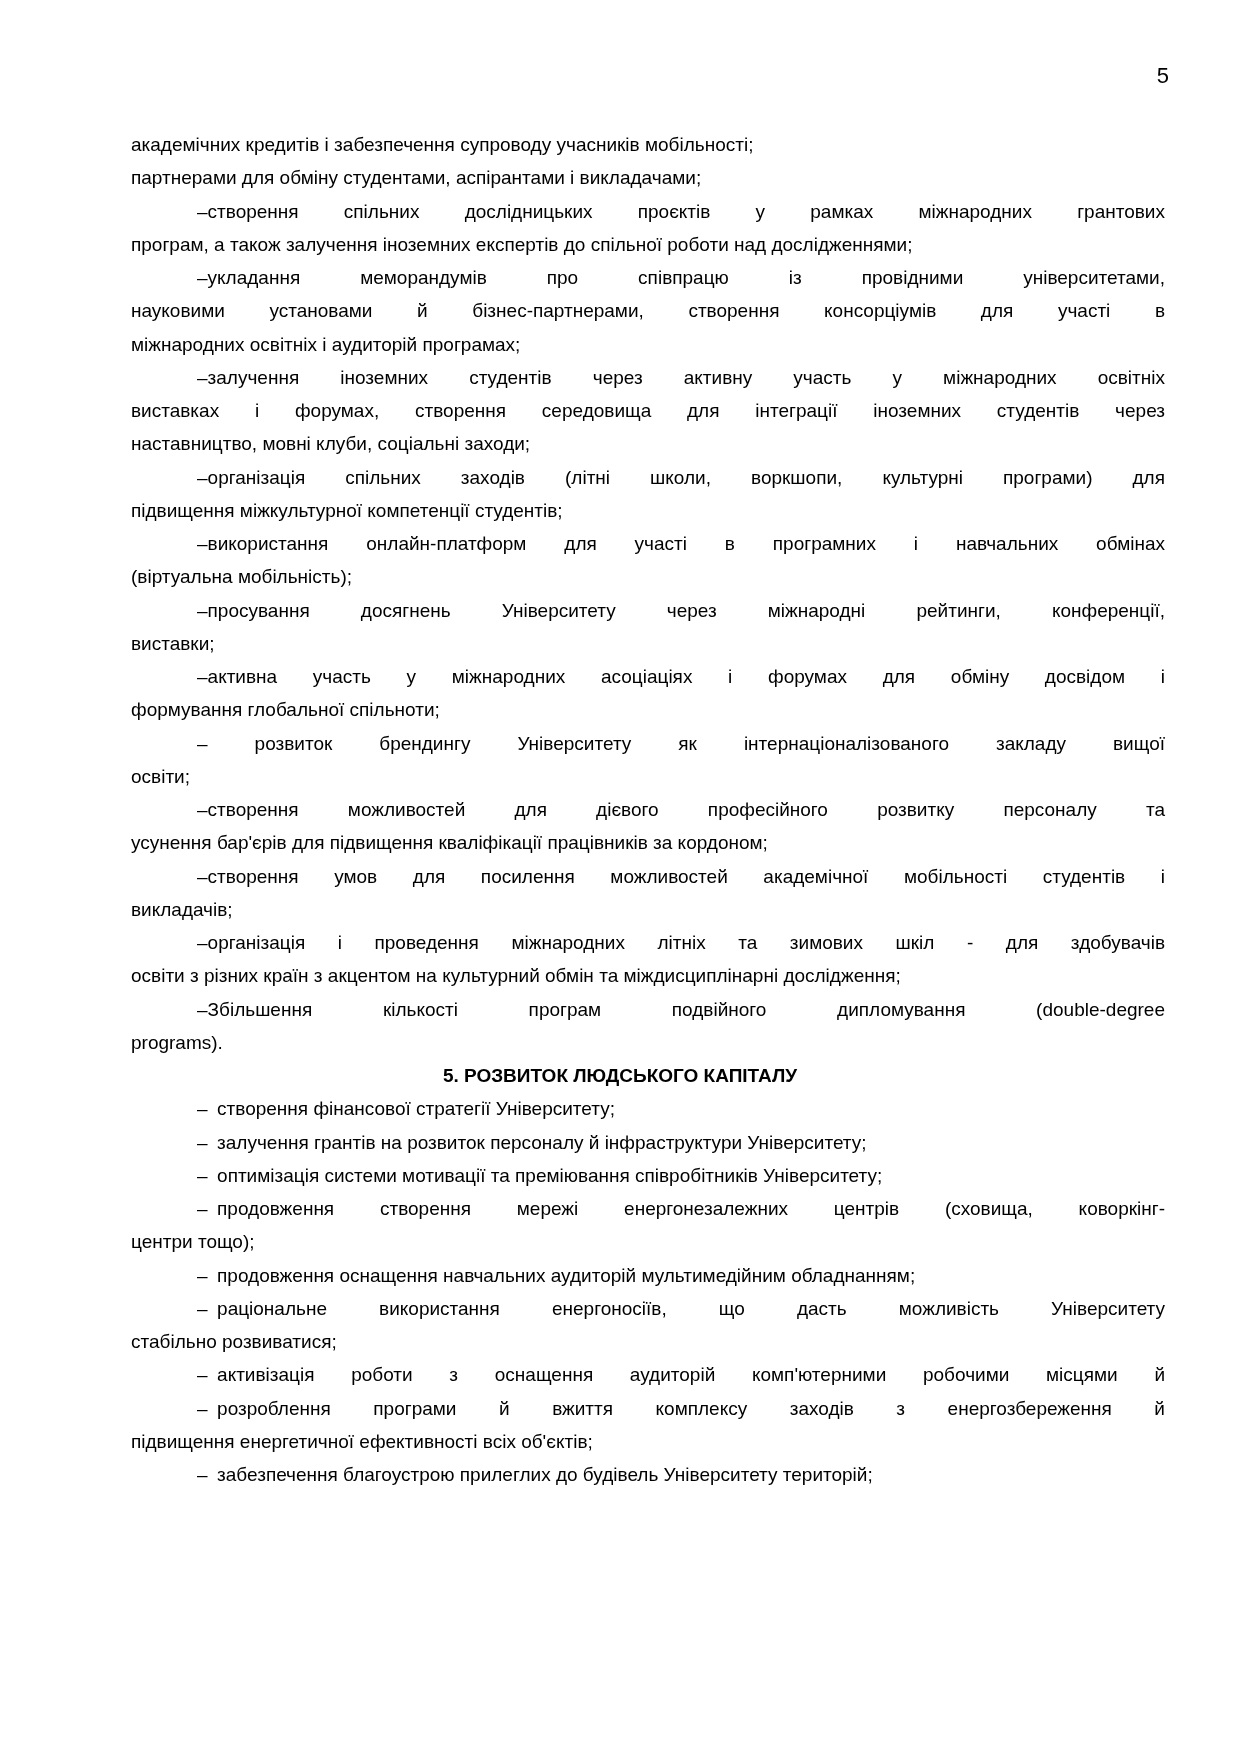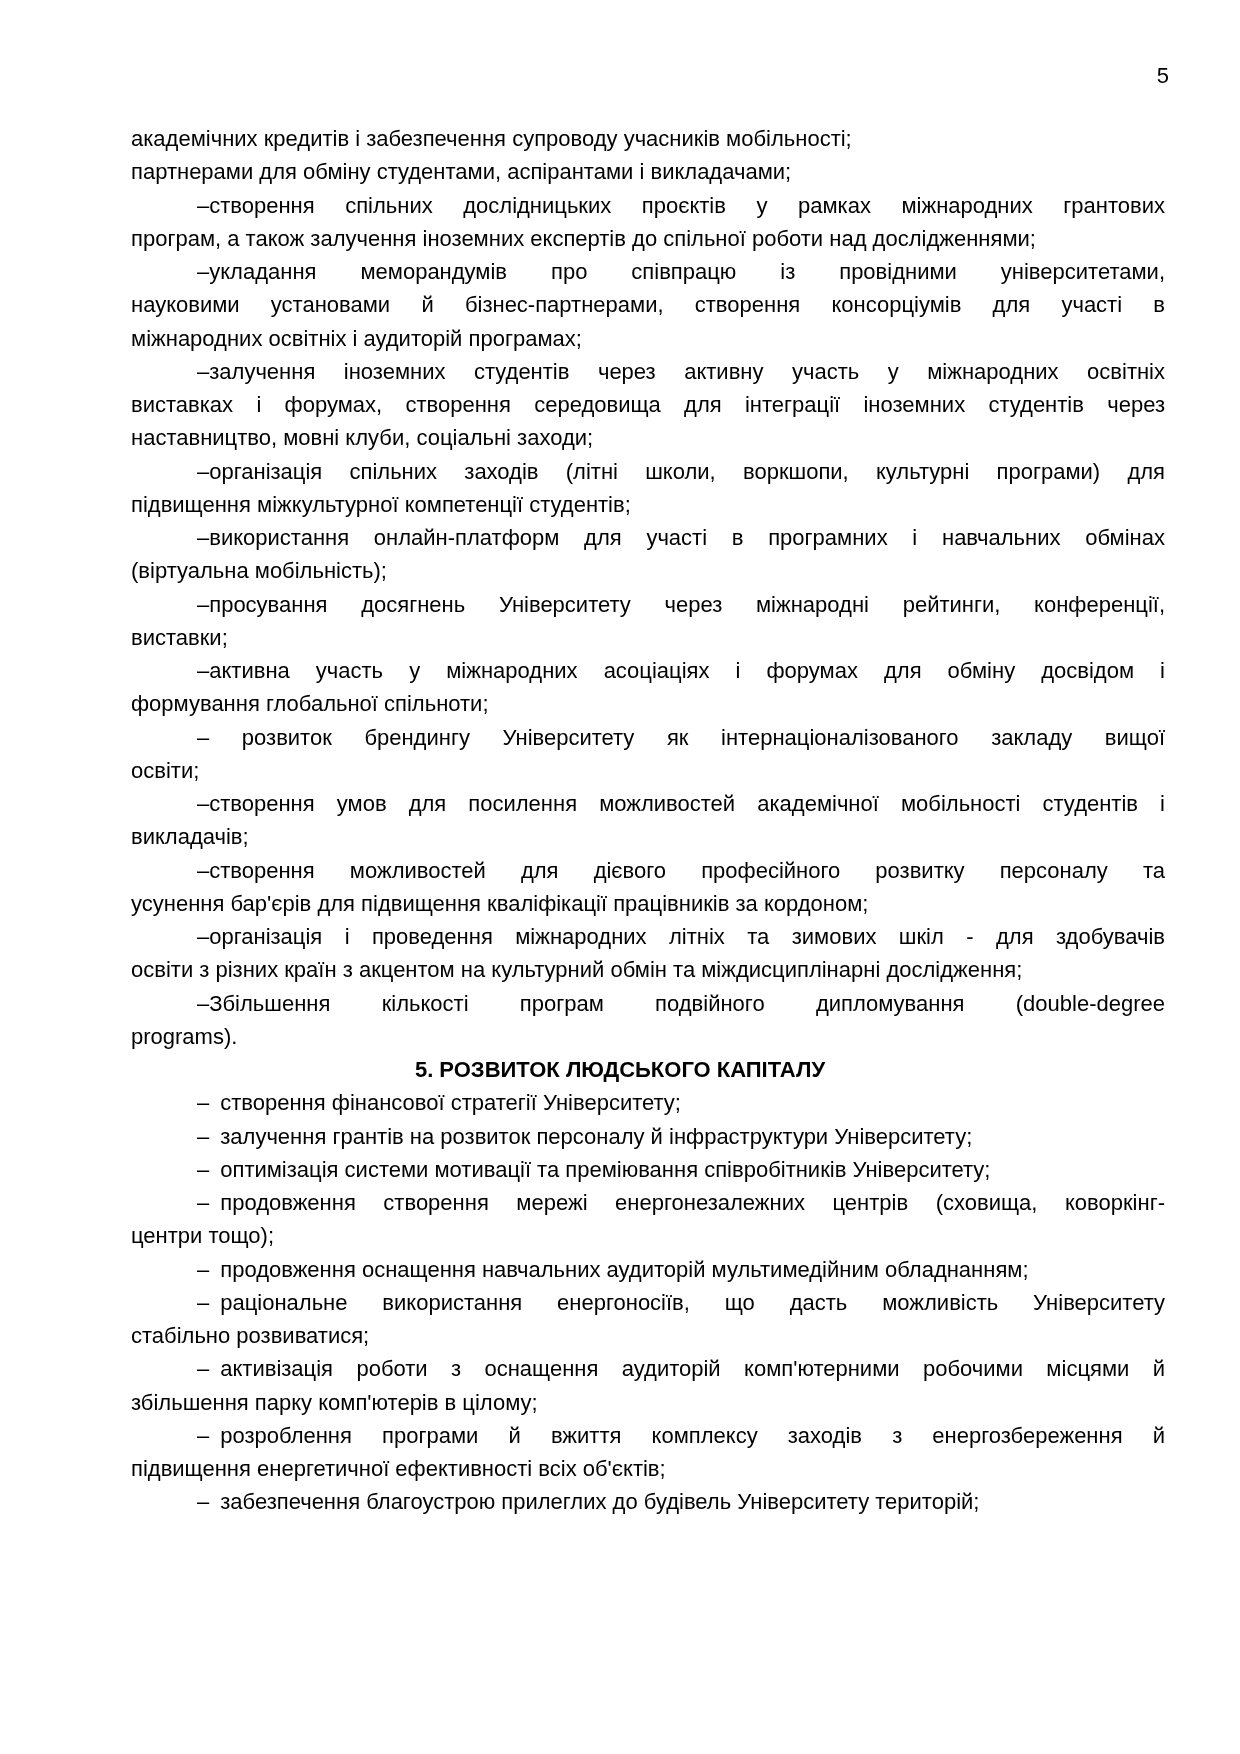--- a/index.html
+++ b/index.html
@@ -14,24 +14,24 @@
   }
   .page-number {
     position: absolute;
     top: 63px;
     right: 71px;
     font-size: 22px;
     line-height: 26px;
   }
   .content {
     position: absolute;
-    top: 122px;
+    top: 128px;
     left: 131px;
     width: 1034px;
-    font-size: 22px;
+    font-size: 19px;
     line-height: 33.25px;
   }
   .block { margin: 0; padding: 0; }
   .line {
     text-align: justify;
     text-align-last: justify;
     white-space: normal;
   }
   .line.last { text-align-last: left; }
   .line.indent { text-indent: 66px; }
@@ -83,26 +83,26 @@
       </div>
       <div class="block paragraph">
         <div class="line indent">–активна участь у міжнародних асоціаціях і форумах для обміну досвідом і</div>
         <div class="line last">формування глобальної спільноти;</div>
       </div>
       <div class="block paragraph">
         <div class="line indent">– розвиток брендингу Університету як інтернаціоналізованого закладу вищої</div>
         <div class="line last">освіти;</div>
       </div>
       <div class="block paragraph">
+        <div class="line indent">–створення можливостей для дієвого професійного розвитку персоналу та</div>
+        <div class="line last">усунення бар'єрів для підвищення кваліфікації працівників за кордоном;</div>
+      </div>
+      <div class="block paragraph">
         <div class="line indent">–створення умов для посилення можливостей академічної мобільності студентів і</div>
         <div class="line last">викладачів;</div>
-      </div>
-      <div class="block paragraph">
-        <div class="line indent">–створення можливостей для дієвого професійного розвитку персоналу та</div>
-        <div class="line last">усунення бар'єрів для підвищення кваліфікації працівників за кордоном;</div>
       </div>
       <div class="block paragraph">
         <div class="line indent">–організація і проведення міжнародних літніх та зимових шкіл - для здобувачів</div>
         <div class="line last">освіти з різних країн з акцентом на культурний обмін та міждисциплінарні дослідження;</div>
       </div>
       <div class="block paragraph">
         <div class="line indent">–Збільшення кількості програм подвійного дипломування (double-degree</div>
         <div class="line last">programs).</div>
       </div>
       <div class="block heading">
@@ -123,21 +123,20 @@
       </div>
       <div class="block list-item">
         <div class="line last indent">– продовження оснащення навчальних аудиторій мультимедійним обладнанням;</div>
       </div>
       <div class="block list-item">
         <div class="line indent">– раціональне використання енергоносіїв, що дасть можливість Університету</div>
         <div class="line last">стабільно розвиватися;</div>
       </div>
       <div class="block list-item">
         <div class="line indent">– активізація роботи з оснащення аудиторій комп'ютерними робочими місцями й</div>
-        <div class="line last">збільшення парку комп'ютерів в цілому;</div>
       </div>
       <div class="block list-item">
         <div class="line indent">– розроблення програми й вжиття комплексу заходів з енергозбереження й</div>
         <div class="line last">підвищення енергетичної ефективності всіх об'єктів;</div>
       </div>
       <div class="block list-item">
         <div class="line last indent">– забезпечення благоустрою прилеглих до будівель Університету територій;</div>
       </div>
     </div>
 </div>

